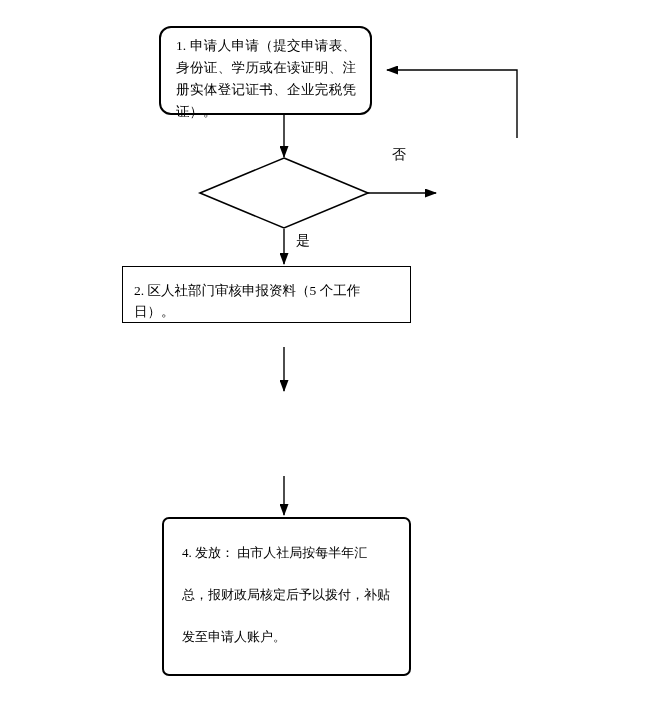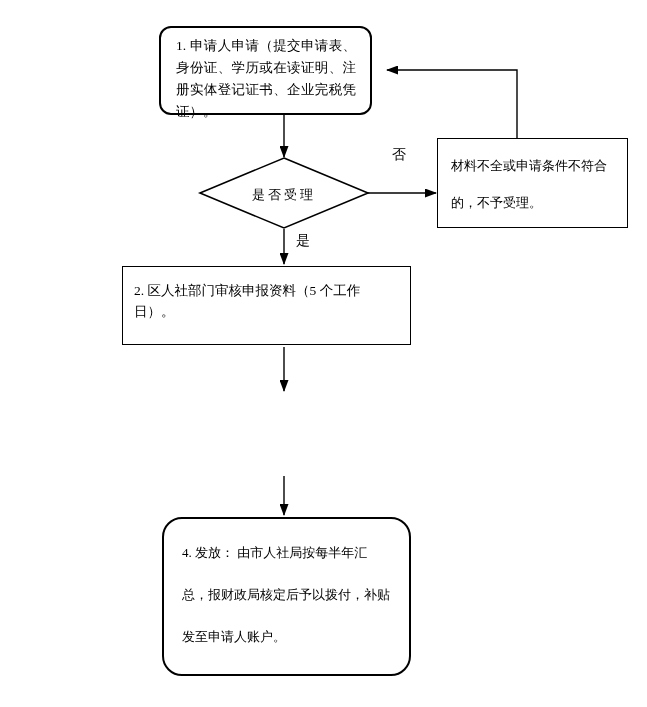--- a/index.html
+++ b/index.html
@@ -30,36 +30,36 @@
     box-sizing: border-box;
     background: #ffffff;
     border: 1.5px solid #000000;
     font-size: 13.5px;
     line-height: 21px;
     color: #000000;
   }
   .node p { margin: 0; }
   .b { font-weight: normal; }
   .rounded { border-radius: 12px; border-width: 2px; }
-  .rounded-big { border-radius: 20px; border-width: 2px; }
+  .rounded-big { border-radius: 7px; border-width: 2px; }
 
   #step1 {
     left: 159px; top: 26px; width: 213px; height: 89px;
     padding: 7px 14px 0 15px;
     line-height: 22px;
     text-align: justify;
   }
   #reject-note {
     left: 437px; top: 138px; width: 191px; height: 90px;
     padding: 8px 12px 0 13px;
     font-size: 13px;
     line-height: 37px;
   }
   #step2 {
-    left: 122px; top: 266px; width: 289px; height: 79px;
+    left: 122px; top: 266px; width: 289px; height: 57px;
     padding: 13px 12px 0 11px;
   }
   #step3 {
     left: 124px; top: 394px; width: 289px; height: 80px;
     padding: 14px 12px 0 12px;
   }
   #step4 {
     left: 162px; top: 517px; width: 249px; height: 159px;
     padding: 13px 16px 0 18px;
     font-size: 13px;
@@ -104,29 +104,25 @@
 
     <line x1="284" y1="476" x2="284" y2="515" stroke="#000000" stroke-width="1.4" marker-end="url(#arrowhead)"></line>
 
     <polyline points="517,138 517,70 387,70" fill="none" stroke="#000000" stroke-width="1.4" marker-end="url(#arrowhead)"></polyline>
   </svg>
 
   <div class="node rounded" id="step1">
     <p><span class="b">1. 申请人申请</span><span>（提交申请表、身份证、学历或在读证明、注册实体登记证书、企业完税凭证）。</span></p>
   </div>
 
-  <div class="decision-label">是否受理</div>
 
   <div class="edge-label" id="label-no">否</div>
 
   <div class="edge-label" id="label-yes">是</div>
 
-  <div class="node" id="reject-note">
-    <p>材料不全或申请条件不符合的，不予受理。</p>
-  </div>
 
   <div class="node" id="step2">
     <p><span class="b">2. 区人社部门审核申报资料</span><span>（5 个工作日）。</span></p>
   </div>
 
 
   <div class="node rounded-big" id="step4">
     <p><span class="b">4. 发放：</span><span> 由市人社局按每半年汇总，报财政局核定后予以拨付，补贴发至申请人账户。</span></p>
   </div>
 

